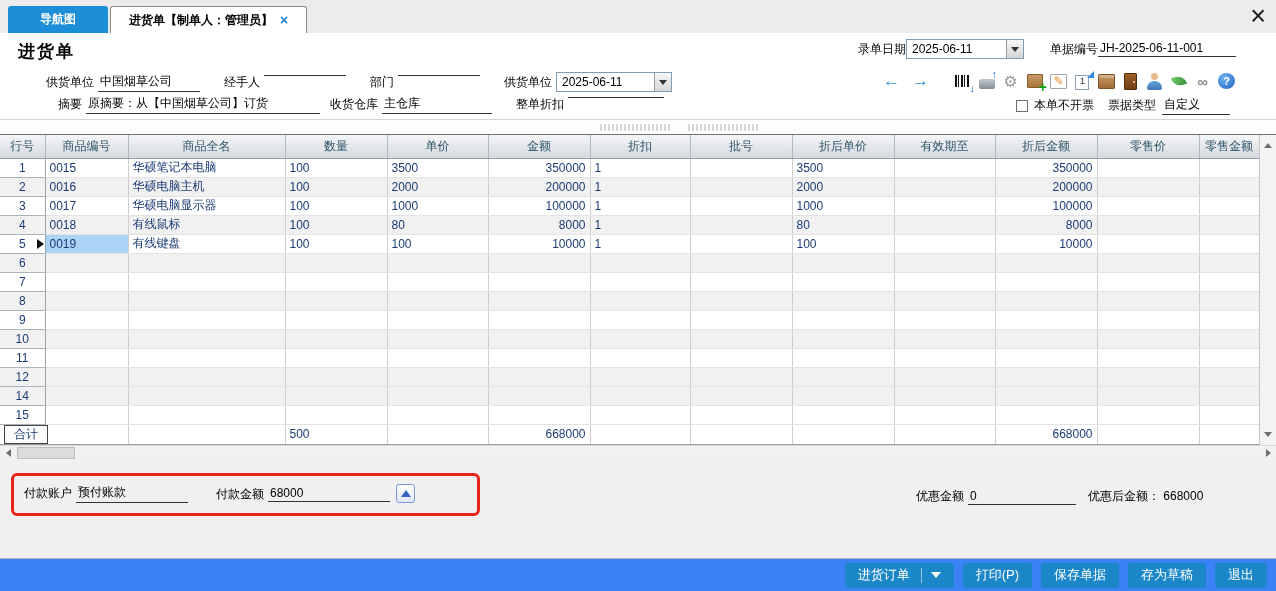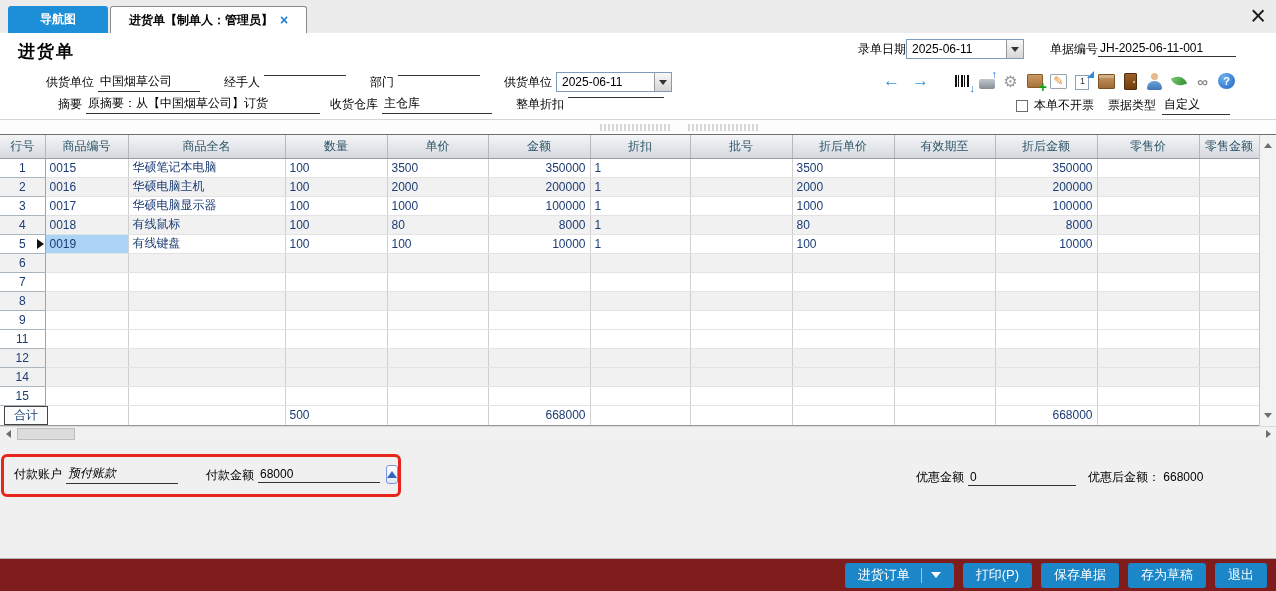--- a/index.html
+++ b/index.html
@@ -93,30 +93,30 @@
   .tri-down-s { width:0;height:0;border-left:4px solid transparent;border-right:4px solid transparent;border-top:5px solid #6e6e6e; }
   .tri-left-s { width:0;height:0;border-top:4px solid transparent;border-bottom:4px solid transparent;border-right:5px solid #6e6e6e; }
   .tri-right-s { width:0;height:0;border-top:4px solid transparent;border-bottom:4px solid transparent;border-left:5px solid #6e6e6e; }
   .hscroll { position:relative; height:15px; background:#f1f1f1; border-top:1px solid #d9d9d9; }
   .hs-btn { position:absolute; top:0; width:16px; height:14px; display:flex; align-items:center; justify-content:center; }
   .hs-left { left:0; } .hs-right { right:0; }
   .hs-thumb { position:absolute; left:17px; top:1px; width:58px; height:12px; background:#dcdcdc; border:1px solid #bdbdbd; }
 
   
   .lower { position:relative; height:82px; background:#f0f0f0; }
-  .payment-box { position:absolute; left:1px; top:13px; border:3px solid #e8251d; border-radius:6px;
-                 padding:8px 14px 10px 10px; display:flex; align-items:flex-end; background:transparent; width:400px; }
+  .payment-box { position:absolute; left:11px; top:13px; border:3px solid #e8251d; border-radius:6px;
+                 padding:8px 14px 10px 10px; display:flex; align-items:flex-end; background:transparent; width:469px; }
   .spin-btn { width:19px; height:19px; border:1px solid #7a96df; border-radius:3px; background:linear-gradient(#ffffff,#dfe6f5);
               display:inline-flex; align-items:center; justify-content:center; margin-left:6px; }
   .tri-up-b { width:0;height:0;border-left:5px solid transparent;border-right:5px solid transparent;border-bottom:7px solid #3465c0; }
   .disc-cluster { position:absolute; top:28px; left:916px; display:flex; align-items:flex-end; }
   .after-disc { position:absolute; top:28px; left:1088px; white-space:nowrap; }
 
   
-  .bottombar { position:absolute; left:0; right:0; bottom:0; height:33px; background:#7f1d1d; border-top:1px solid #b5b5b5;
+  .bottombar { position:absolute; left:0; right:0; bottom:0; height:33px; background:#3b82f6; border-top:1px solid #b5b5b5;
                display:flex; align-items:center; justify-content:flex-end; gap:9px; padding-right:9px; }
   .btn { background:#1b86c8; color:#fff; border:none; height:25px; padding:0 13px; font-size:13px;
          font-family:"Liberation Sans", sans-serif; border-radius:3px; cursor:pointer; display:inline-flex; align-items:center; }
   .btn .divider { width:1px; height:15px; background:rgba(255,255,255,.55); margin:0 9px 0 11px; }
   .tri-down-w { width:0;height:0;border-left:5px solid transparent;border-right:5px solid transparent;border-top:6px solid #fff; }
 </style>
 </head>
 <body>
 
 <div class="app">
@@ -407,20 +407,35 @@
               <td class=""></td>
               <td class="r"></td>
               <td class=""></td>
               <td class=""></td>
               <td class=""></td>
               <td class=""></td>
               <td class="r"></td>
               <td class="r"></td>
               <td class=""></td>
             </tr>
+            <tr class="even">
+              <td class="rowno">10</td>
+              <td class=""></td>
+              <td class=""></td>
+              <td class=""></td>
+              <td class=""></td>
+              <td class="r"></td>
+              <td class=""></td>
+              <td class=""></td>
+              <td class=""></td>
+              <td class=""></td>
+              <td class="r"></td>
+              <td class="r"></td>
+              <td class=""></td>
+            </tr>
             <tr>
               <td class="rowno">11</td>
               <td class=""></td>
               <td class=""></td>
               <td class=""></td>
               <td class=""></td>
               <td class="r"></td>
               <td class=""></td>
               <td class=""></td>
               <td class=""></td>
@@ -510,21 +525,21 @@
             <span class="tri-right-s"></span>
           </span>
       </div>
     </div>
   </div>
 
   <div class="lower">
     <div class="payment-box">
       <span class="fld" style="margin-right:28px;">
         <span class="lbl">付款账户</span>
-        <span class="uval" style="width:112px;font-style:italic;">预付账款</span>
+        <span class="uval" style="width:112px;">预付账款</span>
       </span>
       <span class="fld" style="margin-right:0;">
         <span class="lbl">付款金额</span>
         <span class="uval" style="width:122px;">68000</span>
       </span>
       <span class="spin-btn">
           <span class="tri-up-b"></span>
         </span>
     </div>
     <div class="disc-cluster">

